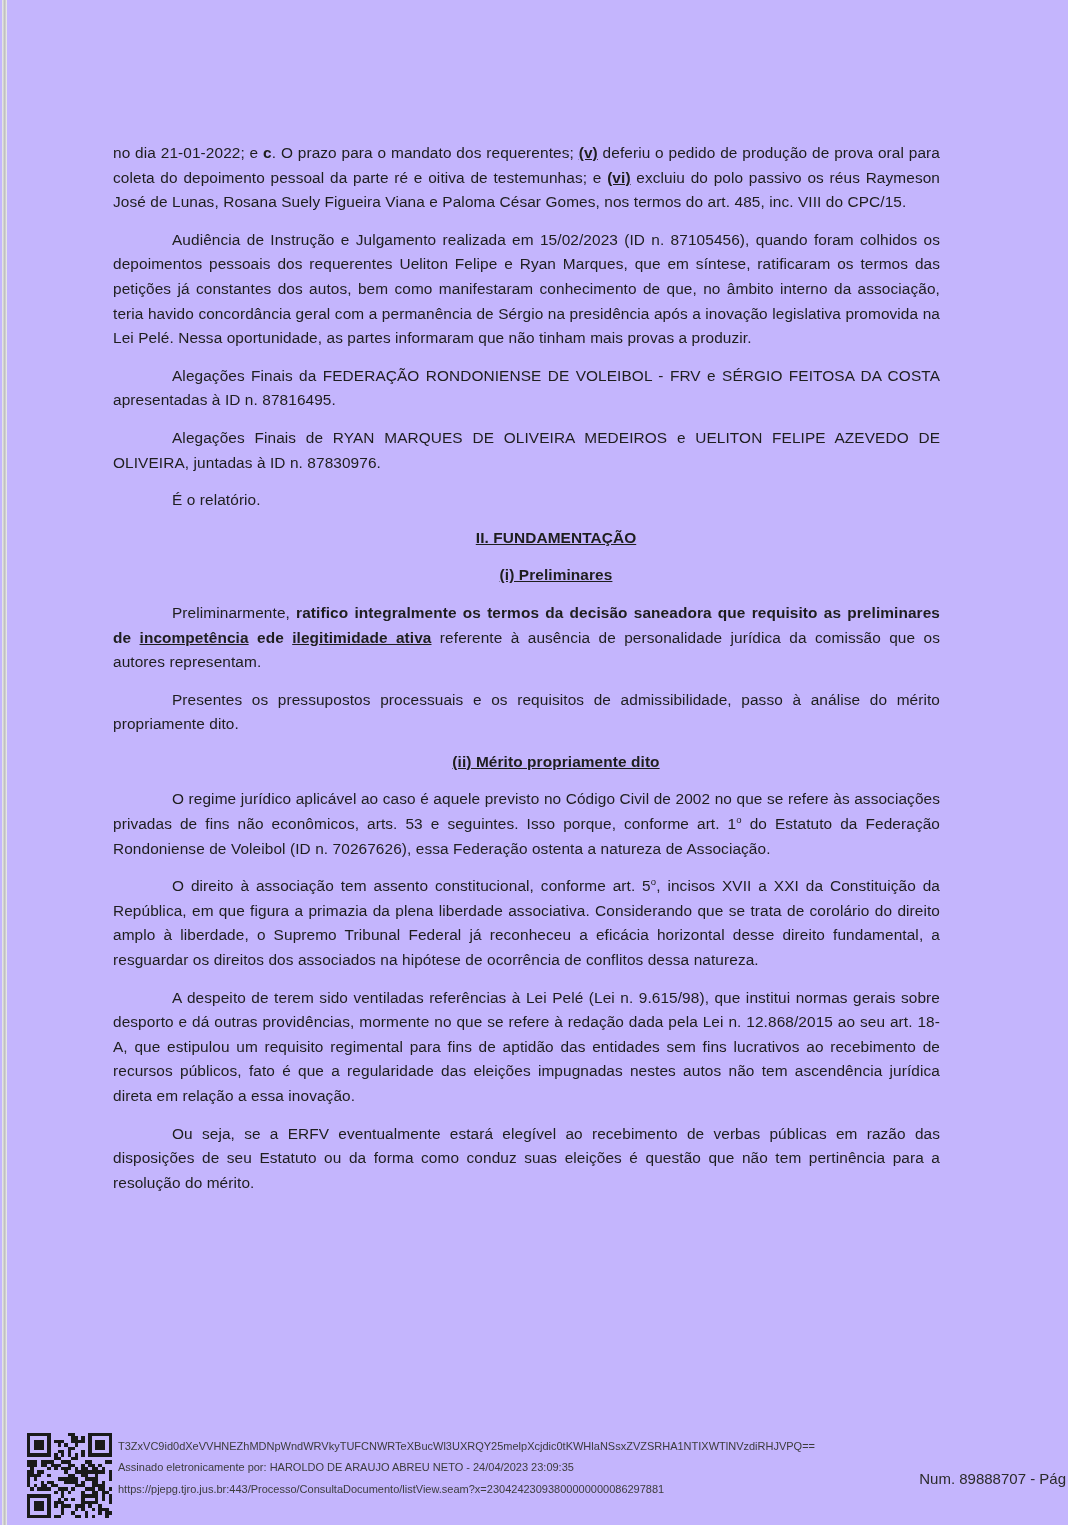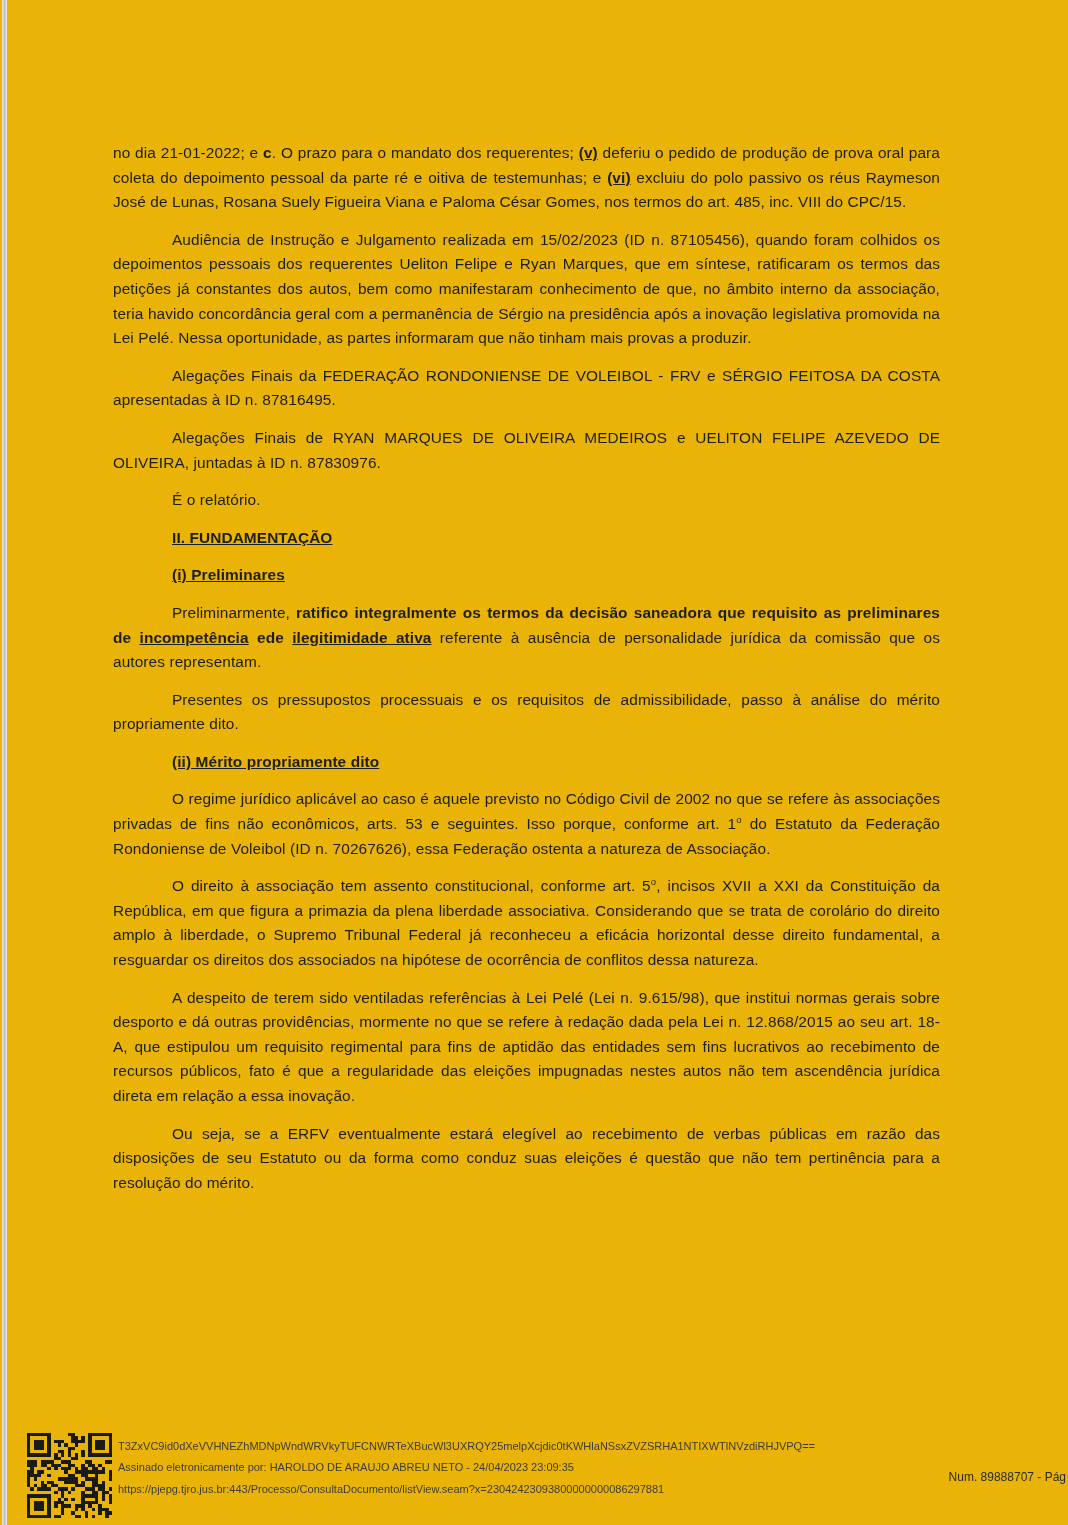--- a/index.html
+++ b/index.html
@@ -1,52 +1,52 @@
 <!DOCTYPE html>
 <html><head>
 <meta charset="utf-8">
 <style>
   html,body{margin:0;padding:0;background:#ffffff;}
   .page{
     position:relative;
     width:1068px;height:1525px;
-    background:#eab308;
+    background:#c4b5fd;
     overflow:hidden;
     font-family:"Liberation Sans","DejaVu Sans",sans-serif;
     color:#1e1e1e;
   }
   .left-edge{
     position:absolute;left:2px;top:0;bottom:0;width:5px;
     background:linear-gradient(to right,#ececec,#bdbdbd 55%,#f1f1f1);
   }
   .doc-body{
     position:absolute;left:113px;top:141px;width:827px;
     font-size:15.4px;line-height:24.6px;
     text-align:justify;
     letter-spacing:0.1px;
   }
   .doc-body p{margin:0 0 13px 0;}
   .doc-body p.indent{text-indent:59px;}
-  .doc-body p.heading{text-align:left;}
+  .doc-body p.heading{text-align:center;}
   .b{font-weight:bold;}
   .u{text-decoration:underline;}
   sup{font-size:62%;line-height:0;vertical-align:super;}
   .footer-qr{
     position:absolute;left:27px;top:1433px;width:85px;height:85px;
   }
   .footer-qr svg{display:block;width:85px;height:85px;}
   .footer-lines{
     position:absolute;left:118px;top:1436px;width:860px;
     font-size:11px;line-height:21.3px;
     color:#3c3c3c;white-space:nowrap;overflow:hidden;
     text-align:left;
   }
   .page-num{
     position:absolute;right:2px;top:1470px;
-    font-size:12px;color:#2b2b2b;white-space:nowrap;
+    font-size:15px;color:#2b2b2b;white-space:nowrap;
   }
 </style>
 </head>
 <body>
 
 <div class="page">
   <div class="left-edge"></div>
 
   <div class="doc-body">
       <p class=""><span>no dia 21-01-2022; e </span><span class="b">c</span><span>. O prazo para o mandato dos requerentes; </span><span class="b u">(v)</span><span> deferiu o pedido de produção de prova oral para coleta do depoimento pessoal da parte ré e oitiva de testemunhas; e </span><span class="b u">(vi)</span><span> excluiu do polo passivo os réus Raymeson José de Lunas, Rosana Suely Figueira Viana e Paloma César Gomes, nos termos do art. 485, inc. VIII do CPC/15.</span></p>

